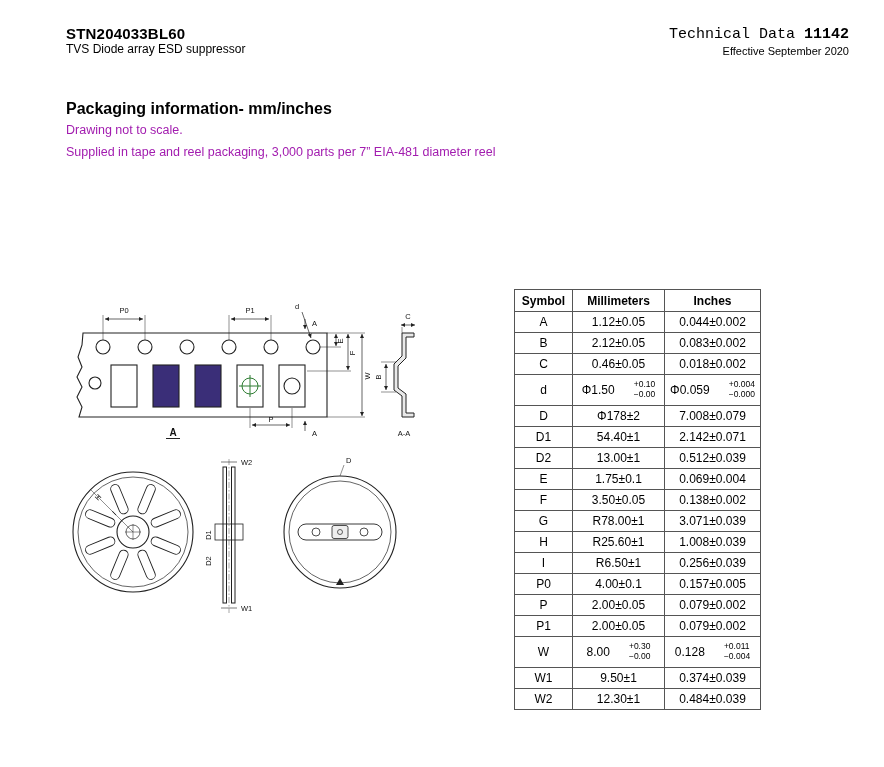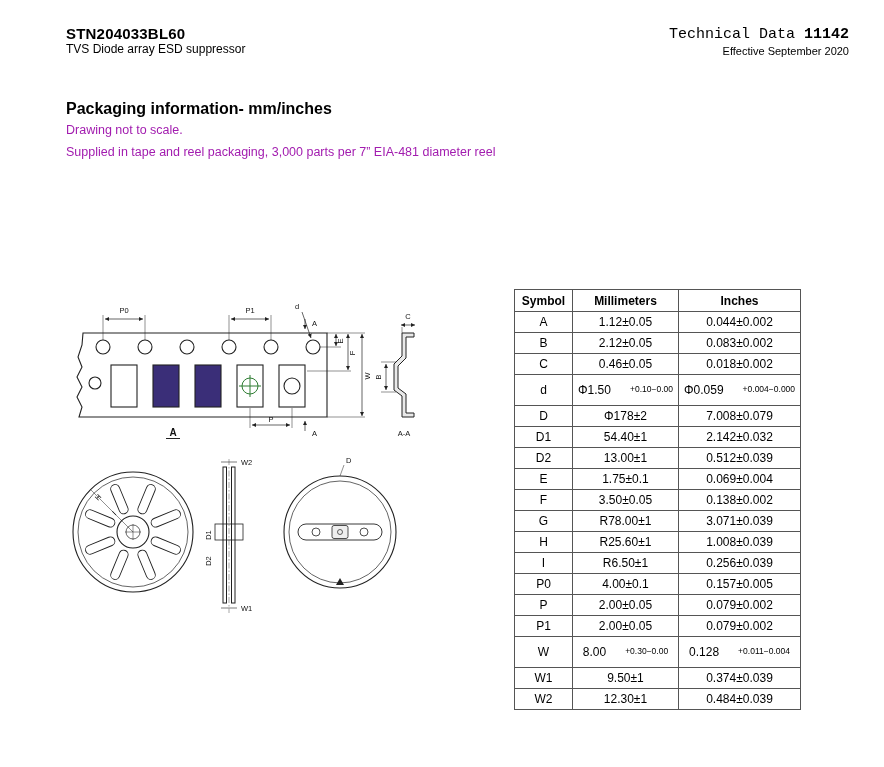--- a/index.html
+++ b/index.html
@@ -26,21 +26,21 @@
   .figure text.big { font-size:10px; font-weight:bold; }
 
   .pkg { position:absolute; left:514px; top:289px; border-collapse:collapse; font-size:12px; background:#fff; }
   .pkg th, .pkg td { border:1px solid #555; text-align:center; padding:2px 5px; height:21px; }
   .pkg th { font-weight:bold; height:22px; }
   .pkg th:nth-child(1), .pkg td:nth-child(1) { width:58px; }
   .pkg th:nth-child(2), .pkg td:nth-child(2) { width:92px; }
   .pkg th:nth-child(3), .pkg td:nth-child(3) { width:96px; }
   .pkg tr.tall td { height:31px; }
   .tol-wrap { display:inline-flex; align-items:center; gap:19px; }
-  .tol-stack { display:inline-flex; font-size:8.5px; line-height:1.15; text-align:left; }
+  .tol-stack { display:inline-flex; flex-direction:column; font-size:8.5px; line-height:1.15; text-align:left; }
 </style>
 </head>
 <body>
 
 <div class="page">
 
   <div class="hdr-left">
     <div class="part">STN204033BL60</div>
     <div class="sub">TVS Diode array ESD suppressor</div>
   </div>
@@ -220,21 +220,21 @@
             </span></td>
         </tr>
         <tr>
           <td>D</td>
           <td>Φ178±2</td>
           <td>7.008±0.079</td>
         </tr>
         <tr>
           <td>D1</td>
           <td>54.40±1</td>
-          <td>2.142±0.032</td>
+          <td>2.142±0.071</td>
         </tr>
         <tr>
           <td>D2</td>
           <td>13.00±1</td>
           <td>0.512±0.039</td>
         </tr>
         <tr>
           <td>E</td>
           <td>1.75±0.1</td>
           <td>0.069±0.004</td>

